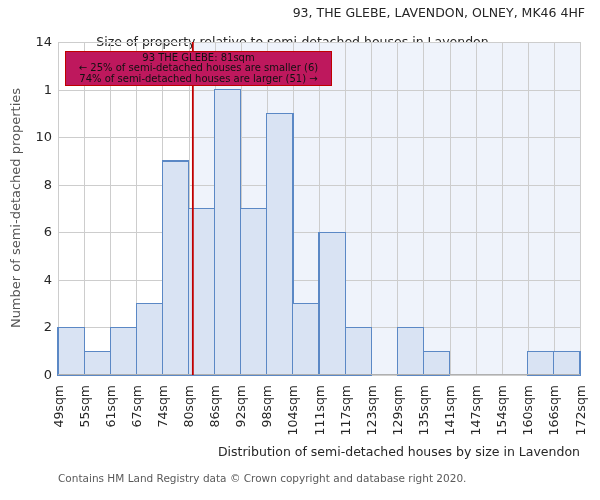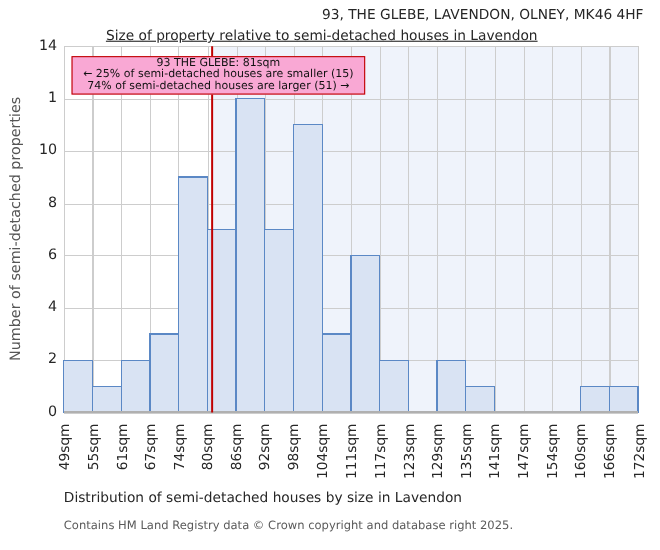--- a/index.html
+++ b/index.html
@@ -1,27 +1,27 @@
 <!DOCTYPE html>
 <html><head>
 <meta charset="utf-8">
 <style>
   html,body{margin:0;padding:0;}
   body{width:600px;height:500px;background:#ffffff;font-family:"DejaVu Sans",sans-serif;position:relative;overflow:hidden;}
   .figure{position:absolute;inset:0;background:#fff;}
   .title-block{position:absolute;left:0;top:5px;width:585px;text-align:center;color:#262626;}
   .title{font-size:12.5px;line-height:15px;text-align:right;}
-  .subtitle{font-size:12.5px;line-height:15px;margin-top:4px;text-decoration:underline;}
+  .subtitle{font-size:12.5px;line-height:15px;margin-top:14px;}
   .plot-wrap{position:absolute;left:58px;top:42px;width:522px;height:333px;}
   svg{position:absolute;left:0;top:0;overflow:visible;}
   .y-ticks div{position:absolute;left:0;width:52px;text-align:right;font-size:13px;color:#262626;height:16px;line-height:16px;}
   .x-ticks span{position:absolute;white-space:nowrap;font-size:12.5px;color:#262626;transform-origin:0 0;transform:rotate(-90deg) translateX(-100%);line-height:13px;}
   .ylabel{position:absolute;left:15px;top:208px;transform:translate(-50%,-50%) rotate(-90deg);white-space:nowrap;font-size:13px;color:#555555;}
-  .xlabel{position:absolute;left:58px;top:444px;width:522px;text-align:left;font-size:12.5px;color:#262626;}
-  .annotation{position:absolute;left:65px;top:51px;width:261px;background:#f9a8d4;border:1.6px solid #c00000;text-align:center;font-size:10px;line-height:10.4px;color:#111;padding:1px 2px;z-index:5;}
+  .xlabel{position:absolute;left:58px;top:444px;width:522px;text-align:right;font-size:12.5px;color:#262626;}
+  .annotation{position:absolute;left:65px;top:51px;width:261px;background:#be185d;border:1.6px solid #c00000;text-align:center;font-size:10px;line-height:10.4px;color:#111;padding:1px 2px;z-index:5;}
   .footer{position:absolute;left:58px;color:#5a5a5a;font-size:10.5px;line-height:11px;}
   .footer1{top:473px;}
   .footer2{top:484px;}
 </style>
 </head>
 <body>
 
 <div class="figure">
   <div class="title-block">
     <div class="title">93, THE GLEBE, LAVENDON, OLNEY, MK46 4HF</div>
@@ -112,20 +112,20 @@
       <span style="left: 443px; top: 385px;">141sqm</span>
       <span style="left: 469.1px; top: 385px;">147sqm</span>
       <span style="left: 495.2px; top: 385px;">154sqm</span>
       <span style="left: 521.3px; top: 385px;">160sqm</span>
       <span style="left: 547.4px; top: 385px;">166sqm</span>
       <span style="left: 573.5px; top: 385px;">172sqm</span>
     </div>
 
   <div class="annotation">
     <div>93 THE GLEBE: 81sqm</div>
-    <div>← 25% of semi-detached houses are smaller (15)</div>
+    <div>← 25% of semi-detached houses are smaller (6)</div>
     <div>74% of semi-detached houses are larger (51) →</div>
   </div>
 
   <div class="xlabel">Distribution of semi-detached houses by size in Lavendon</div>
 
-  <div class="footer footer1">Contains HM Land Registry data © Crown copyright and database right 2025.</div>
+  <div class="footer footer1">Contains HM Land Registry data © Crown copyright and database right 2020.</div>
 </div>
 
 </body></html>

